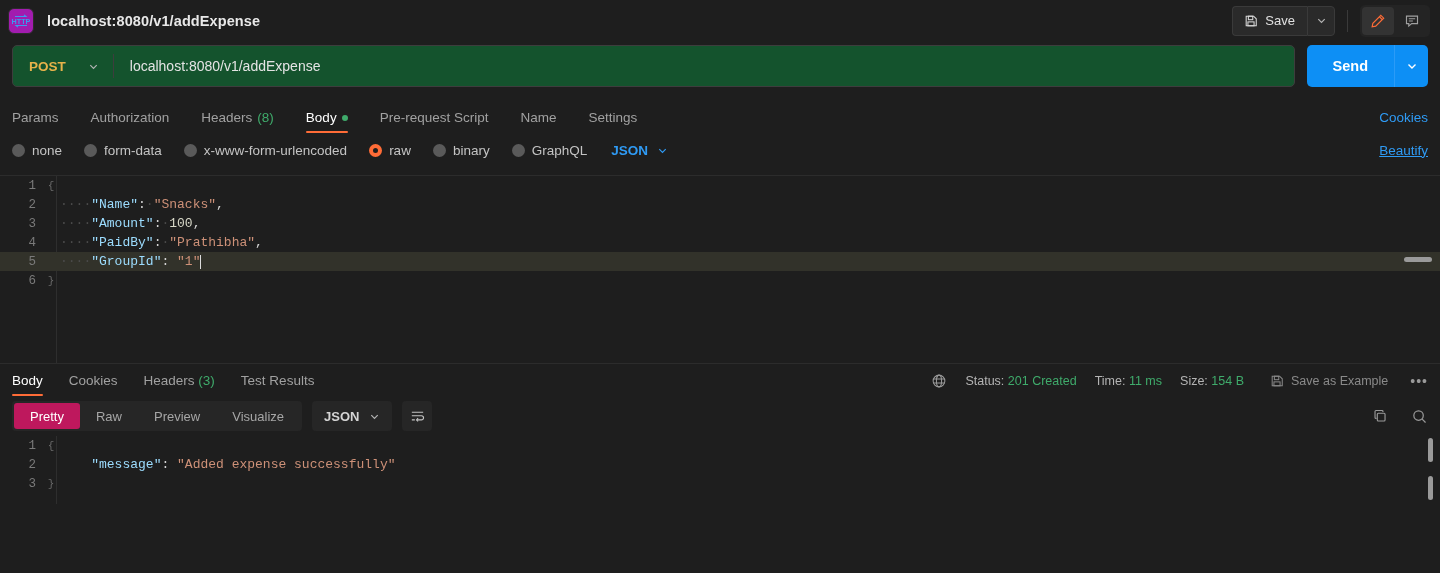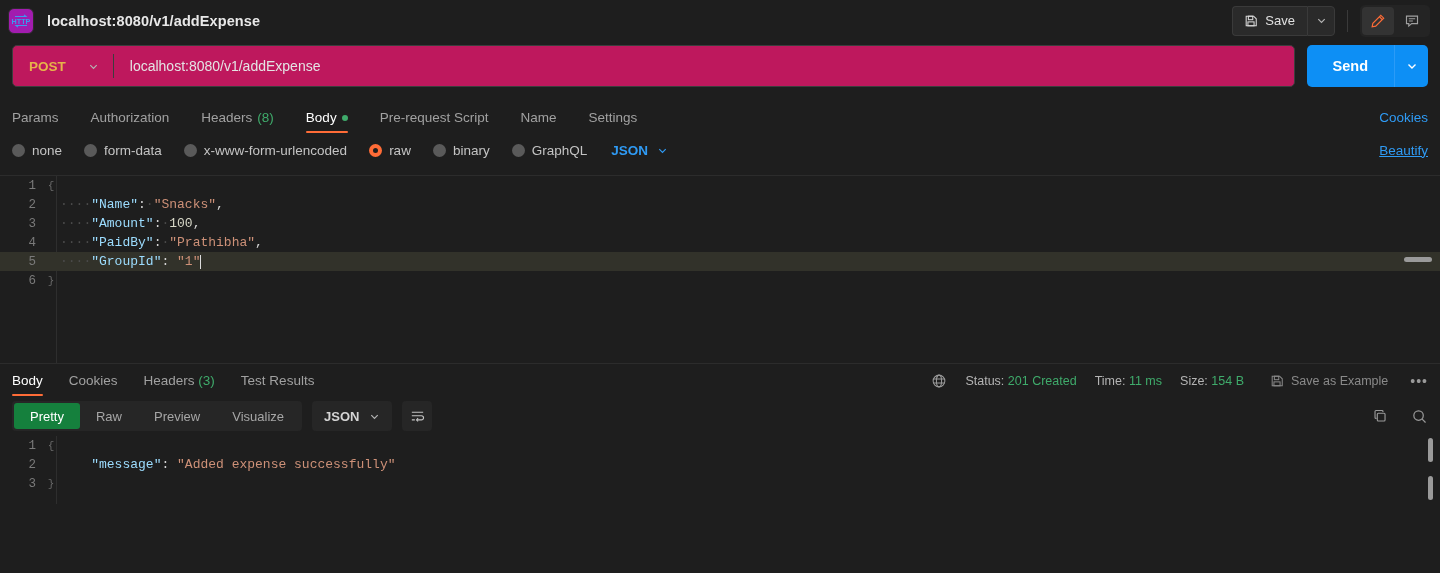--- a/index.html
+++ b/index.html
@@ -46,21 +46,21 @@
   .icon-btn {
     width: 32px; height: 28px; display: flex; align-items: center; justify-content: center;
     border-radius: 4px; cursor: pointer;
   }
   .icon-btn.active { background: #333333; }
 
   
   .urlrow { display: flex; align-items: center; padding: 0 12px; gap: 12px; margin-top: 4px; }
   .url-field {
     flex: 1 1 auto; height: 42px; display: flex; align-items: center;
-    background: #be185d; border: 1px solid #3d3d3d; border-radius: 5px;
+    background: #14532d; border: 1px solid #3d3d3d; border-radius: 5px;
   }
   .method {
     display: flex; align-items: center; gap: 22px; padding: 0 14px 0 16px;
     color: #e6b34a; font-size: 13.5px; font-weight: bold; cursor: pointer;
   }
   .method-sep { width: 1px; height: 24px; background: #3d3d3d; }
   .url-input {
     flex: 1; background: transparent; border: none; outline: none;
     color: #e4e4e4; font-size: 14px; padding: 0 16px;
     font-family: "Liberation Sans", sans-serif;
@@ -189,21 +189,21 @@
 
   
   .resp-toolbar { display: flex; align-items: center; padding: 0 12px; height: 40px; gap: 10px; }
   .segmented {
     display: flex; align-items: center; background: #262626; border-radius: 4px; padding: 2px;
   }
   .seg {
     padding: 0 16px; height: 26px; display: flex; align-items: center;
     font-size: 13px; color: #a6a6a6; border-radius: 3px; cursor: pointer;
   }
-  .seg.active { background: #15803d; color: #fff; }
+  .seg.active { background: #be185d; color: #fff; }
   .resp-json-drop {
     display: flex; align-items: center; gap: 10px; padding: 0 12px; height: 30px;
     background: #262626; border-radius: 4px; color: #d4d4d4; font-size: 13px;
     font-weight: bold; cursor: pointer;
   }
   .wrap-btn {
     width: 30px; height: 30px; display: flex; align-items: center; justify-content: center;
     background: #262626; border-radius: 4px; cursor: pointer;
   }
   .resp-tools-right { margin-left: auto; display: flex; align-items: center; gap: 22px; }

